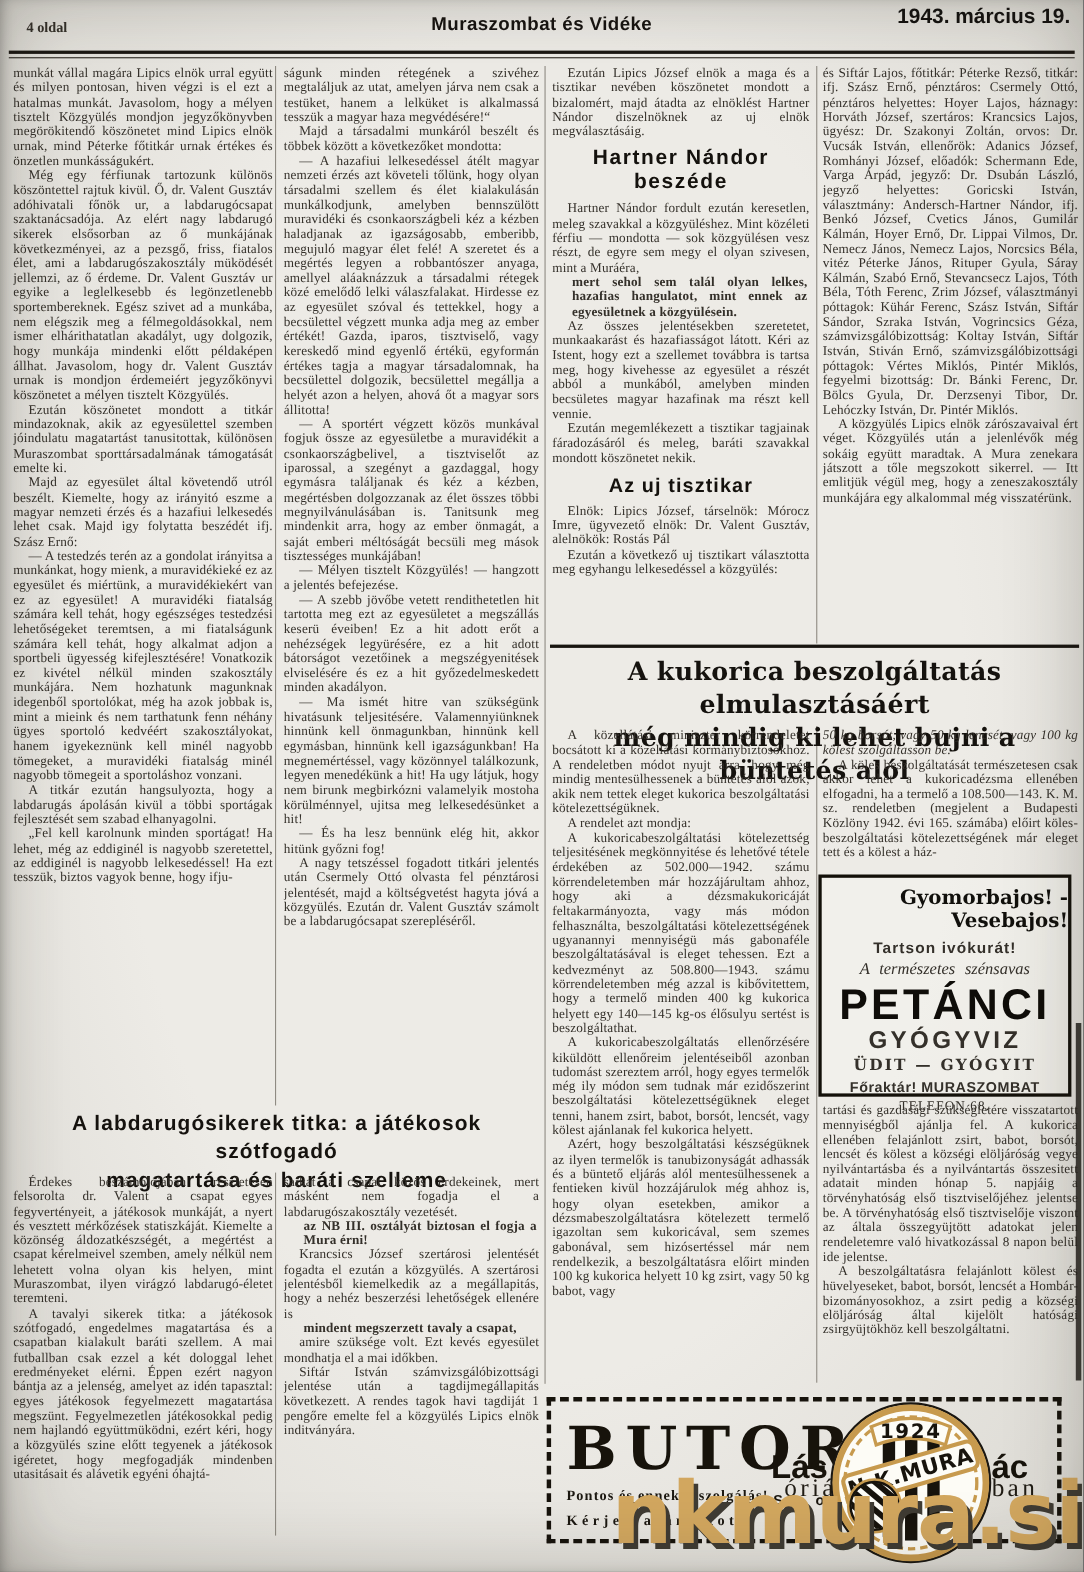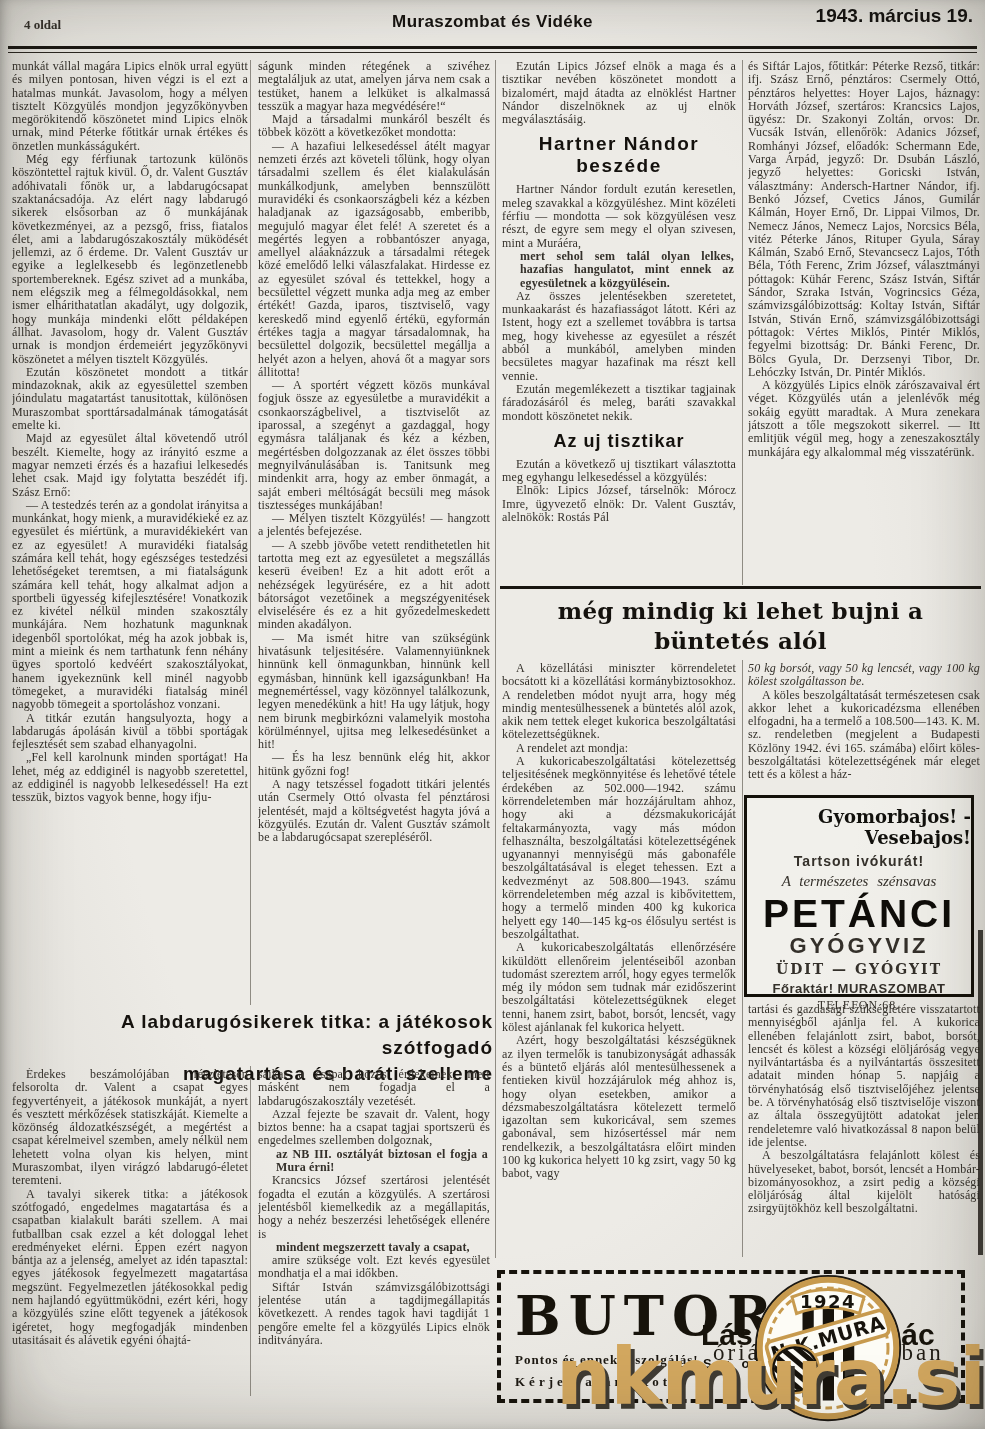--- a/index.html
+++ b/index.html
@@ -25,21 +25,21 @@
   .txt p.it{font-style:italic;text-indent:0;}
   .txt p.b{font-weight:bold;text-indent:0;padding-left:18px;padding-right:2px;}
   .txt p.hd{font-family:"Liberation Sans",sans-serif;font-weight:bold;font-size:19px;line-height:22px;
     letter-spacing:1.5px;text-align:center;text-indent:0;margin:7px 0 6px;color:#14110d;}
   .txt p.hd2{font-family:"Liberation Sans",sans-serif;font-weight:bold;font-size:18px;line-height:21px;
     letter-spacing:1px;text-align:center;text-indent:0;margin:8px 0 6px;color:#14110d;}
   
   .headline-kuk{font-family:"DejaVu Serif",serif;font-weight:bold;font-size:23px;line-height:30px;
     text-align:center;color:#15120e;letter-spacing:.3px;}
   .headline-foot{font-family:"Liberation Sans",sans-serif;font-weight:bold;font-size:19px;line-height:26px;
-    text-align:right;color:#15120e;letter-spacing:1px;}
+    text-align:center;color:#15120e;letter-spacing:1px;}
   
   .petanci{border:3px solid #131009;text-align:center;background:rgba(250,249,244,.35);}
   .pt1{font-family:"DejaVu Serif",serif;font-weight:bold;font-size:18px;margin-top:8px;color:#11100c;text-align:right;}
   .pt2{font-family:"Liberation Sans",sans-serif;font-weight:bold;font-size:14px;letter-spacing:1px;margin-top:5px;}
   .pt3{font-style:italic;font-size:15px;word-spacing:5px;margin-top:4px;}
   .pt4{font-family:"Liberation Sans",sans-serif;font-weight:bold;font-size:39px;letter-spacing:3px;line-height:40px;margin-top:4px;color:#0f0d09;}
   .pt5{font-family:"Liberation Sans",sans-serif;font-weight:bold;font-size:22px;letter-spacing:3px;line-height:24px;}
   .pt6{font-family:"DejaVu Serif",serif;font-weight:bold;font-size:14px;letter-spacing:2px;margin-top:3px;}
   .pt7{font-family:"Liberation Sans",sans-serif;font-weight:bold;font-size:13px;letter-spacing:.5px;margin-top:4px;}
   .pt8{font-size:12px;letter-spacing:1px;margin-top:2px;}
@@ -94,31 +94,32 @@
       <p>A nagy tetszéssel fogadott titkári jelentés után Csermely Ottó olvasta fel pénztárosi jelentését, majd a költségvetést hagyta jóvá a közgyülés. Ezután dr. Valent Gusztáv számolt be a labdarugócsapat szerepléséről.</p>
     </div>
   <div class="abs txt" style="left:502px;top:60px;width:234px;height:524px;">
       <p>Ezután Lipics József elnök a maga és a tisztikar nevében köszönetet mondott a bizalomért, majd átadta az elnöklést Hartner Nándor diszelnöknek az uj elnök megválasztásáig.</p>
       <p class="hd">Hartner Nándor beszéde</p>
       <p>Hartner Nándor fordult ezután keresetlen, meleg szavakkal a közgyüléshez. Mint közéleti férfiu — mondotta — sok közgyülésen vesz részt, de egyre sem megy el olyan szivesen, mint a Muráéra,</p>
       <p class="b">mert sehol sem talál olyan lelkes, hazafias hangulatot, mint ennek az egyesületnek a közgyülésein.</p>
       <p>Az összes jelentésekben szeretetet, munkaakarást és hazafiasságot látott. Kéri az Istent, hogy ezt a szellemet továbbra is tartsa meg, hogy kivehesse az egyesület a részét abból a munkából, amelyben minden becsületes magyar hazafinak ma részt kell vennie.</p>
       <p>Ezután megemlékezett a tisztikar tagjainak fáradozásáról és meleg, baráti szavakkal mondott köszönetet nekik.</p>
       <p class="hd2">Az uj tisztikar</p>
+      <p>Elnök: Lipics József, társelnök: Mórocz Imre, ügyvezető elnök: Dr. Valent Gusztáv, alelnökök: Rostás Pál</p>
       <p>Ezután a következő uj tisztikart választotta meg egyhangu lelkesedéssel a közgyülés:</p>
-      <p>Elnök: Lipics József, társelnök: Mórocz Imre, ügyvezető elnök: Dr. Valent Gusztáv, alelnökök: Rostás Pál</p>
     </div>
   <div class="abs txt" style="left:748px;top:60px;width:232px;height:524px;">
       <p class="ni">és Siftár Lajos, főtitkár: Péterke Rezső, titkár: ifj. Szász Ernő, pénztáros: Csermely Ottó, pénztáros helyettes: Hoyer Lajos, háznagy: Horváth József, szertáros: Krancsics Lajos, ügyész: Dr. Szakonyi Zoltán, orvos: Dr. Vucsák István, ellenőrök: Adanics József, Romhányi József, előadók: Schermann Ede, Varga Árpád, jegyző: Dr. Dsubán László, jegyző helyettes: Goricski István, választmány: Andersch-Hartner Nándor, ifj. Benkó József, Cvetics János, Gumilár Kálmán, Hoyer Ernő, Dr. Lippai Vilmos, Dr. Nemecz János, Nemecz Lajos, Norcsics Béla, vitéz Péterke János, Rituper Gyula, Sáray Kálmán, Szabó Ernő, Stevancsecz Lajos, Tóth Béla, Tóth Ferenc, Zrim József, választmányi póttagok: Kühár Ferenc, Szász István, Siftár Sándor, Szraka István, Vogrincsics Géza, számvizsgálóbizottság: Koltay István, Siftár István, Stiván Ernő, számvizsgálóbizottsági póttagok: Vértes Miklós, Pintér Miklós, fegyelmi bizottság: Dr. Bánki Ferenc, Dr. Bölcs Gyula, Dr. Derzsenyi Tibor, Dr. Lehóczky István, Dr. Pintér Miklós.</p>
       <p>A közgyülés Lipics elnök zárószavaival ért véget. Közgyülés után a jelenlévők még sokáig együtt maradtak. A Mura zenekara játszott a tőle megszokott sikerrel. — Itt emlitjük végül meg, hogy a zeneszakosztály munkájára egy alkalommal még visszatérünk.</p>
     </div>
 
   <div class="abs hrule-heavy" style="left:500px;top:586px;width:481px;"></div>
 
   <div class="abs headline-kuk" style="left:498px;top:596px;width:485px;">
+    <div>A kukorica beszolgáltatás elmulasztásáért</div>
     <div>még mindig ki lehet bujni a büntetés alól</div>
   </div>
   <div class="abs txt" style="left:502px;top:662px;width:234px;height:596px;">
       <p>A közellátási miniszter körrendeletet bocsátott ki a közellátási kormánybiztosokhoz. A rendeletben módot nyujt arra, hogy még mindig mentesülhessenek a büntetés alól azok, akik nem tettek eleget kukorica beszolgáltatási kötelezettségüknek.</p>
       <p>A rendelet azt mondja:</p>
       <p>A kukoricabeszolgáltatási kötelezettség teljesitésének megkönnyitése és lehetővé tétele érdekében az 502.000—1942. számu körrendeletemben már hozzájárultam ahhoz, hogy aki a dézsmakukoricáját feltakarmányozta, vagy más módon felhasználta, beszolgáltatási kötelezettségének ugyanannyi mennyiségü más gabonaféle beszolgáltatásával is eleget tehessen. Ezt a kedvezményt az 508.800—1943. számu körrendeletemben még azzal is kibővitettem, hogy a termelő minden 400 kg kukorica helyett egy 140—145 kg-os élősulyu sertést is beszolgáltathat.</p>
       <p>A kukoricabeszolgáltatás ellenőrzésére kiküldött ellenőreim jelentéseiből azonban tudomást szereztem arról, hogy egyes termelők még ily módon sem tudnak már ezidőszerint beszolgáltatási kötelezettségüknek eleget tenni, hanem zsirt, babot, borsót, lencsét, vagy kölest ajánlanak fel kukorica helyett.</p>
       <p>Azért, hogy beszolgáltatási készségüknek az ilyen termelők is tanubizonyságát adhassák és a büntető eljárás alól mentesülhessenek a fentieken kivül hozzájárulok még ahhoz is, hogy olyan esetekben, amikor a dézsmabeszolgáltatásra kötelezett termelő igazoltan sem kukoricával, sem szemes gabonával, sem hizósertéssel már nem rendelkezik, a beszolgáltatásra előirt minden 100 kg kukorica helyett 10 kg zsirt, vagy 50 kg babot, vagy</p>
     </div>
   <div class="abs txt" style="left:748px;top:662px;width:232px;height:130px;">
@@ -145,21 +146,20 @@
   <div class="abs headline-foot" style="left:10px;top:1009px;width:483px;">
     <div>A labdarugósikerek titka: a játékosok szótfogadó</div>
     <div>magatartása és baráti szelleme</div>
   </div>
   <div class="abs txt" style="left:12px;top:1068px;width:236px;height:330px;">
       <p>Érdekes beszámolójában részletesen felsorolta dr. Valent a csapat egyes fegyvertényeit, a játékosok munkáját, a nyert és vesztett mérkőzések statiszkáját. Kiemelte a közönség áldozatkészségét, a megértést a csapat kérelmeivel szemben, amely nélkül nem lehetett volna olyan kis helyen, mint Muraszombat, ilyen virágzó labdarugó-életet teremteni.</p>
       <p>A tavalyi sikerek titka: a játékosok szótfogadó, engedelmes magatartása és a csapatban kialakult baráti szellem. A mai futballban csak ezzel a két dologgal lehet eredményeket elérni. Éppen ezért nagyon bántja az a jelenség, amelyet az idén tapasztal: egyes játékosok fegyelmezett magatartása megszünt. Fegyelmezetlen játékosokkal pedig nem hajlandó együttmüködni, ezért kéri, hogy a közgyülés szine előtt tegyenek a játékosok igéretet, hogy megfogadják mindenben utasitásait és alávetik egyéni óhajtá-</p>
     </div>
   <div class="abs txt" style="left:258px;top:1068px;width:232px;height:330px;">
       <p class="ni">saikat a csapat közös érdekeinek, mert másként nem fogadja el a labdarugószakosztály vezetését.</p>
-      <p>Azzal fejezte be szavait dr. Valent, hogy biztos benne: ha a csapat tagjai sportszerü és engedelmes szellemben dolgoznak,</p>
       <p class="b">az NB III. osztályát biztosan el fogja a Mura érni!</p>
       <p>Krancsics József szertárosi jelentését fogadta el ezután a közgyülés. A szertárosi jelentésből kiemelkedik az a megállapitás, hogy a nehéz beszerzési lehetőségek ellenére is</p>
       <p class="b">mindent megszerzett tavaly a csapat,</p>
       <p>amire szüksége volt. Ezt kevés egyesület mondhatja el a mai időkben.</p>
       <p>Siftár István számvizsgálóbizottsági jelentése után a tagdijmegállapitás következett. A rendes tagok havi tagdiját 1 pengőre emelte fel a közgyülés Lipics elnök inditványára.</p>
     </div>
 
   <div class="abs butor" style="left:497px;top:1270px;width:460px;height:125px;">
     <div class="butor-word">BUTOR</div>
     <span class="b-l1" style="left:212px;top:18px;">óriás</span>

